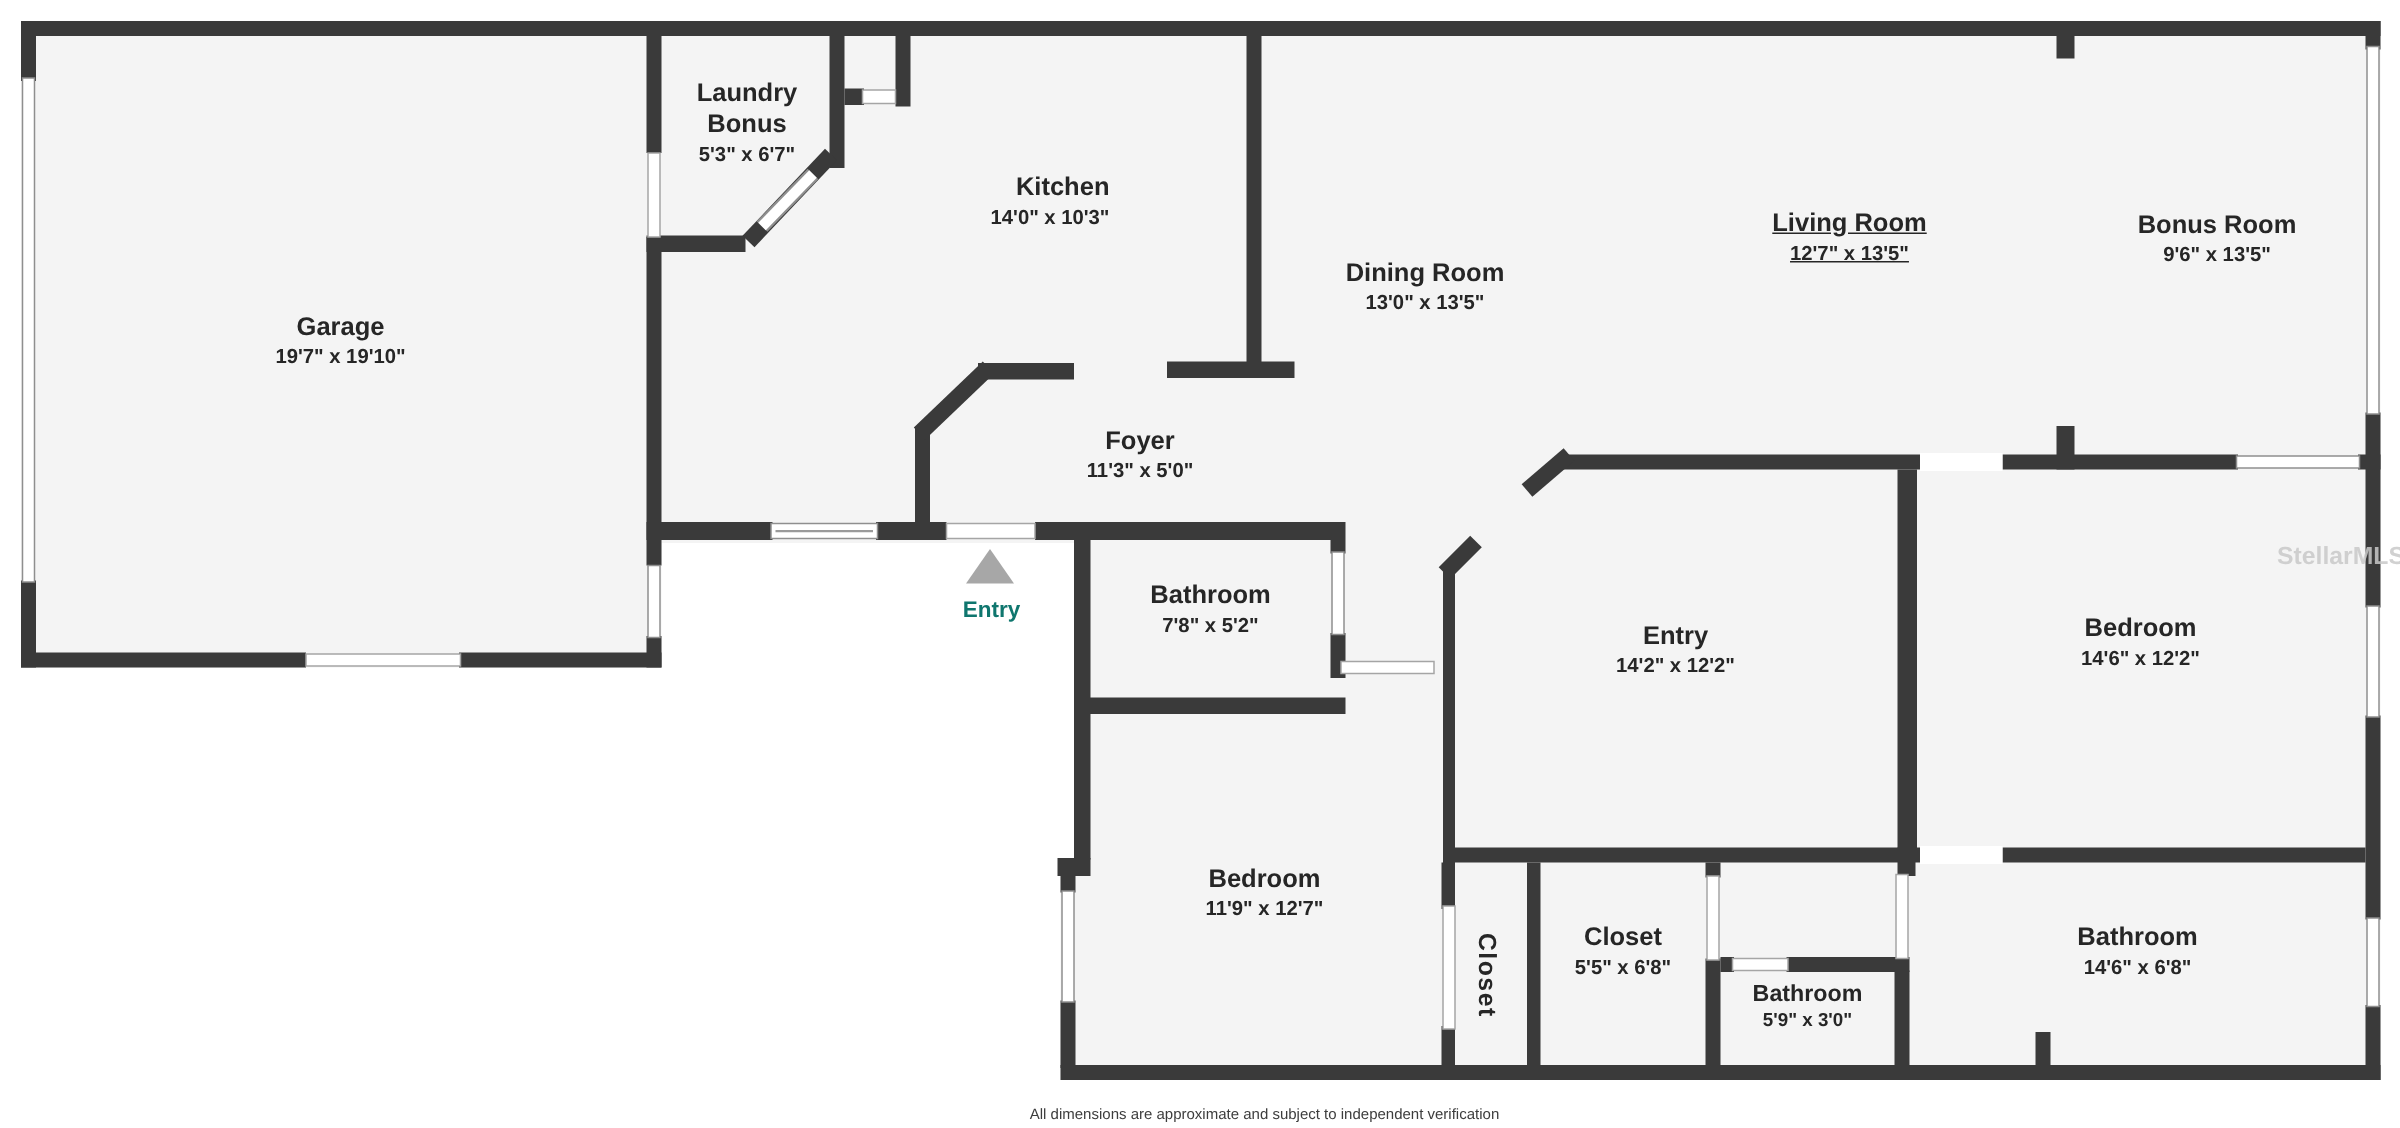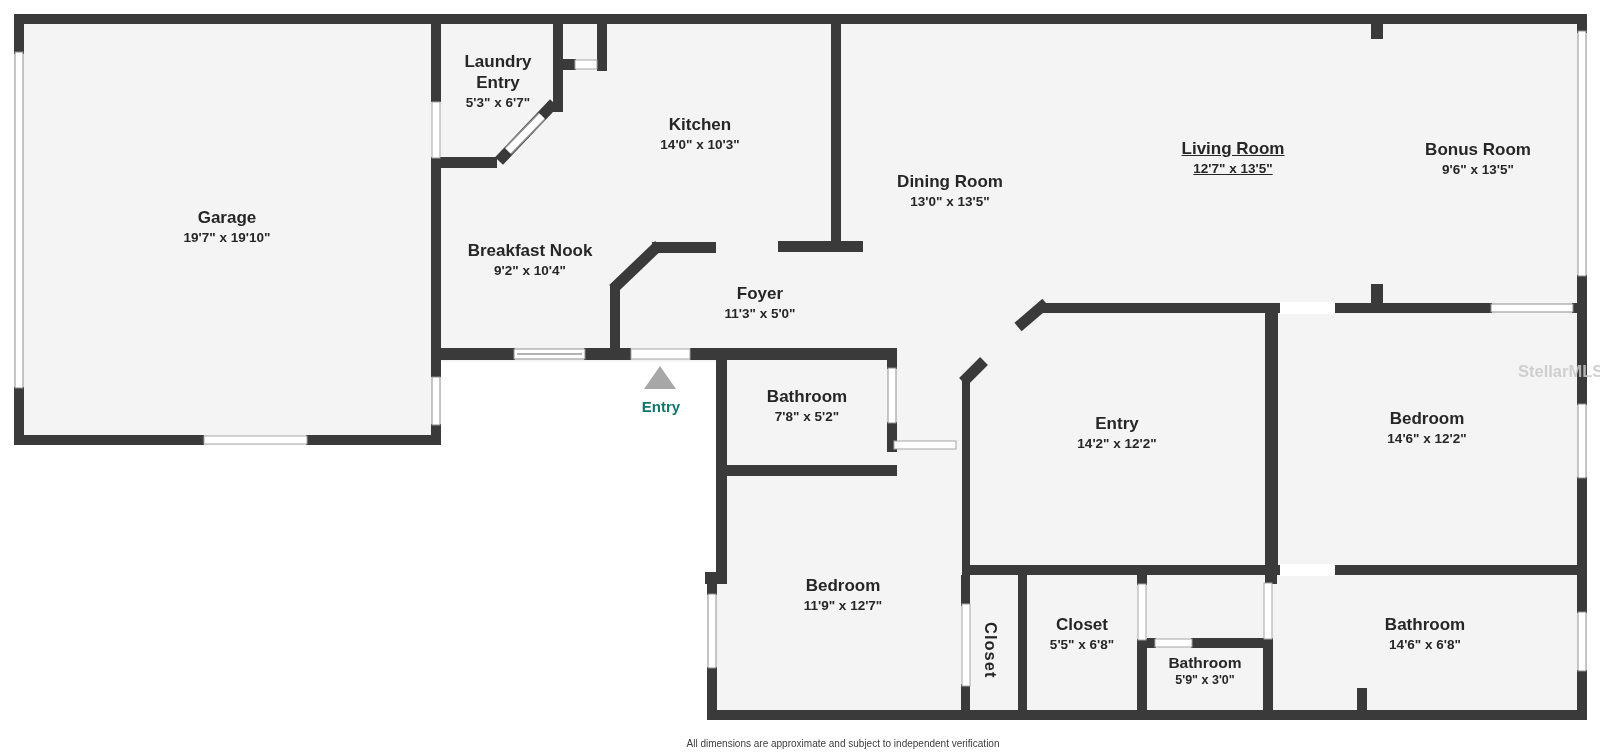--- a/index.html
+++ b/index.html
@@ -143,48 +143,44 @@
 
     <polygon points="660,366 676,389 644,389" fill="#a7a7a7"></polygon>
   </svg>
 
   <div class="room-label" style="left:227px;top:207px;">
     <div class="rl-name">Garage</div>
     <div class="rl-dims">19'7" x 19'10"</div>
   </div>
 
   <div class="room-label wrap" style="left:498px;top:51px;">
-    <div class="rl-name">Laundry Entry</div>
+    <div class="rl-name">Laundry Bonus</div>
     <div class="rl-dims">5'3" x 6'7"</div>
   </div>
 
-  <div class="room-label" style="left:700px;top:114px;">
+  <div class="room-label" style="left:700px;top:114px;text-align:right;">
     <div class="rl-name">Kitchen</div>
     <div class="rl-dims">14'0" x 10'3"</div>
   </div>
 
   <div class="room-label" style="left:950px;top:125px;margin-top:46px;">
     <div class="rl-name">Dining Room</div>
     <div class="rl-dims">13'0" x 13'5"</div>
   </div>
 
   <div class="room-label" style="left:1233px;top:138px;text-decoration:underline;">
     <div class="rl-name">Living Room</div>
     <div class="rl-dims">12'7" x 13'5"</div>
   </div>
 
   <div class="room-label" style="left:1478px;top:139px;">
     <div class="rl-name">Bonus Room</div>
     <div class="rl-dims">9'6" x 13'5"</div>
   </div>
 
-  <div class="room-label" style="left:530px;top:240px;">
-    <div class="rl-name">Breakfast Nook</div>
-    <div class="rl-dims">9'2" x 10'4"</div>
-  </div>
 
   <div class="room-label" style="left:740px;top:283px;margin-left:20px;">
     <div class="rl-name">Foyer</div>
     <div class="rl-dims">11'3" x 5'0"</div>
   </div>
 
   <div class="room-label" style="left:807px;top:386px;">
     <div class="rl-name">Bathroom</div>
     <div class="rl-dims">7'8" x 5'2"</div>
   </div>

